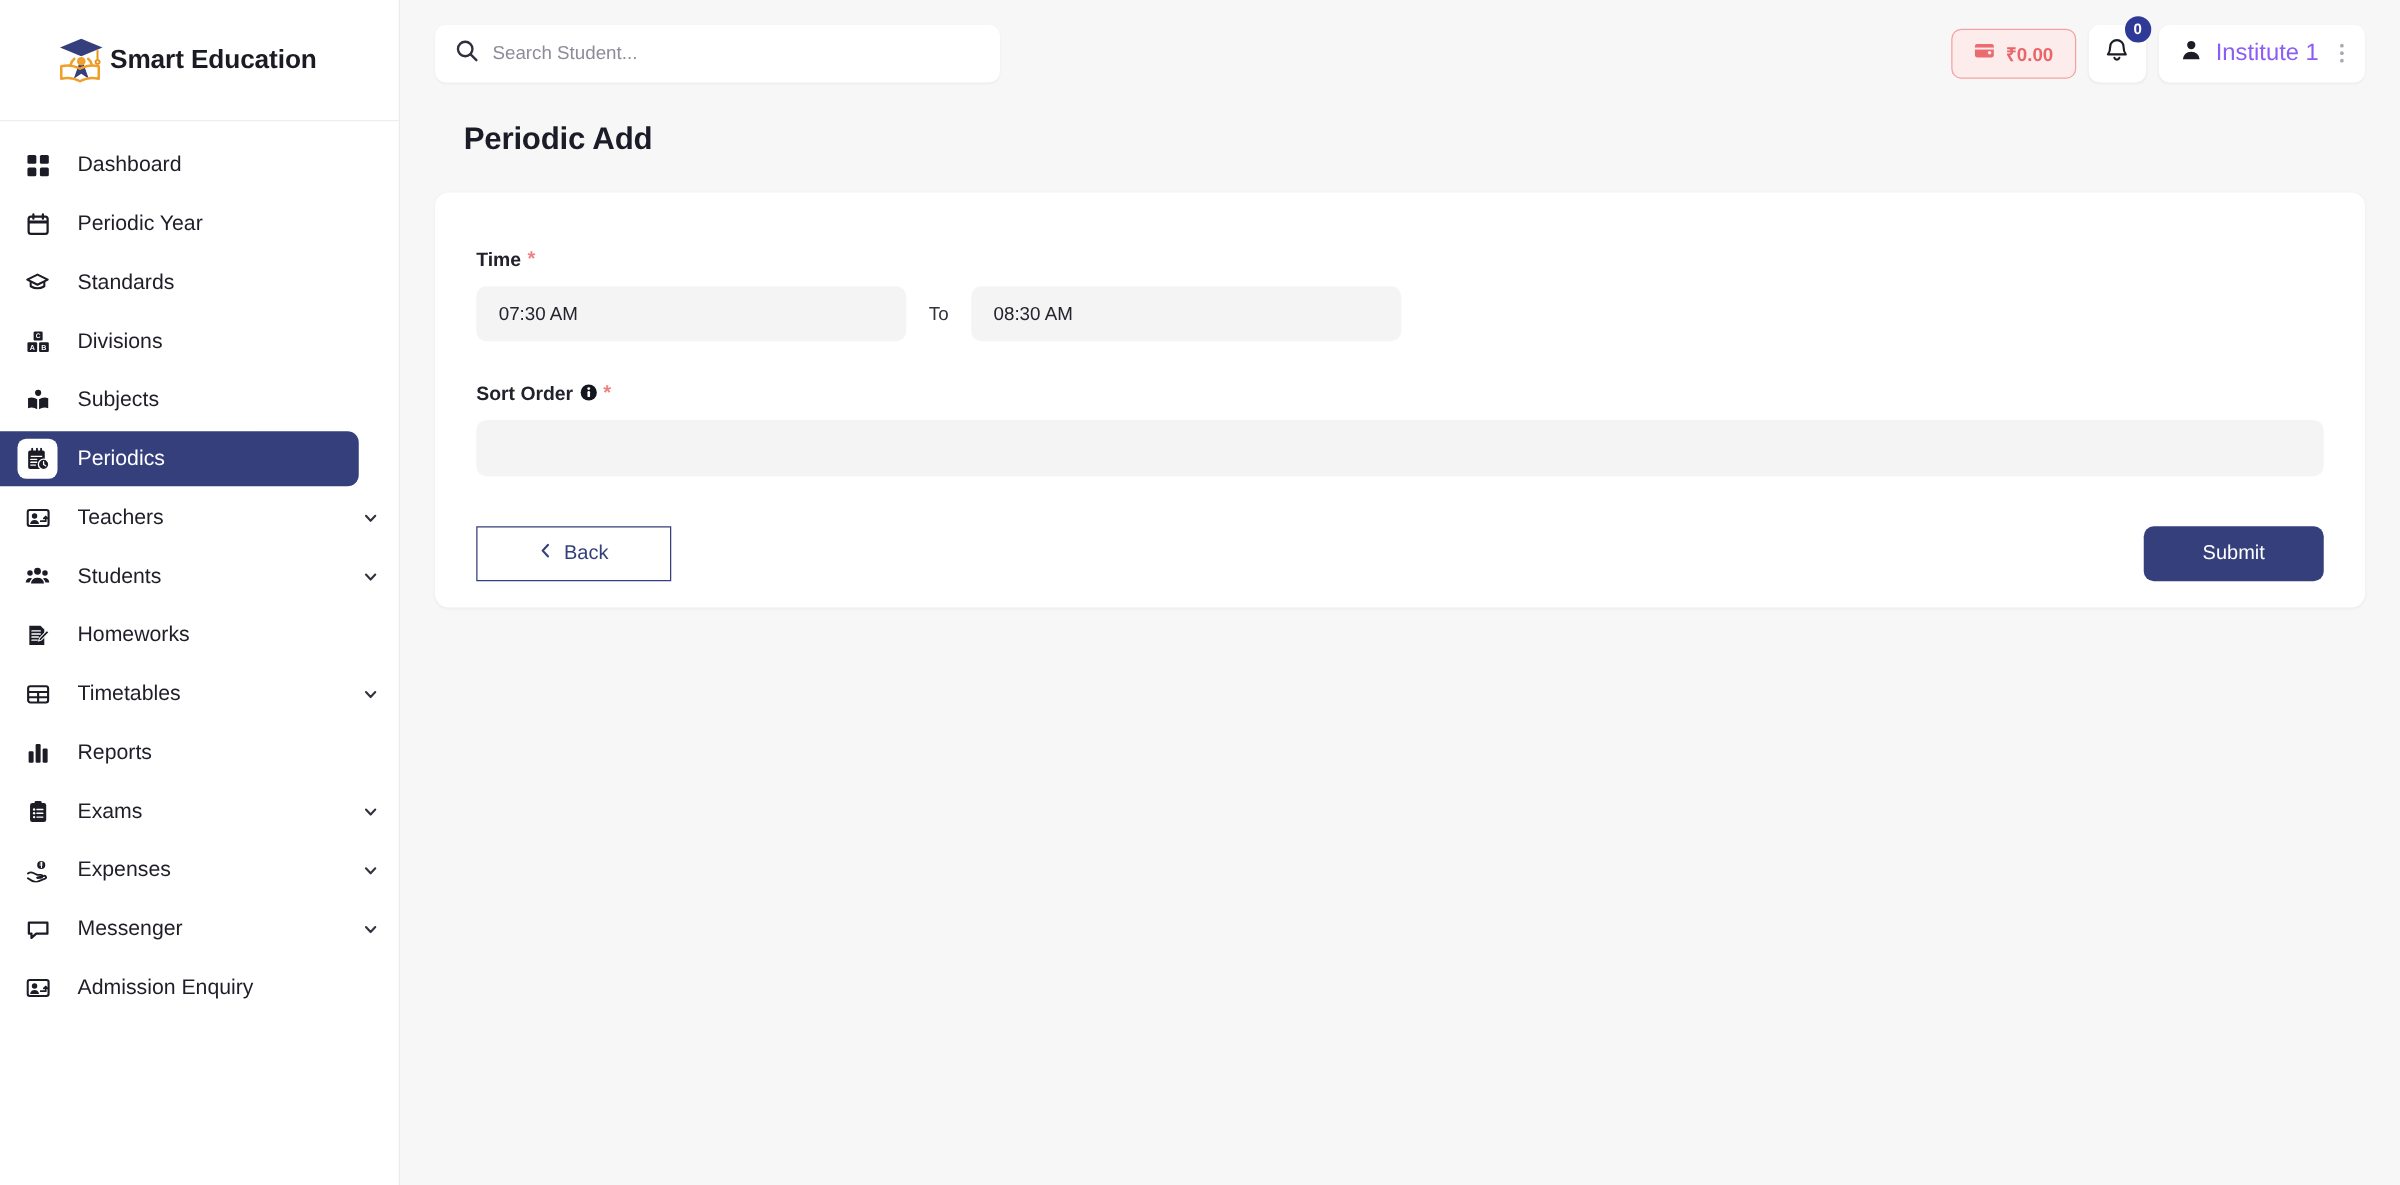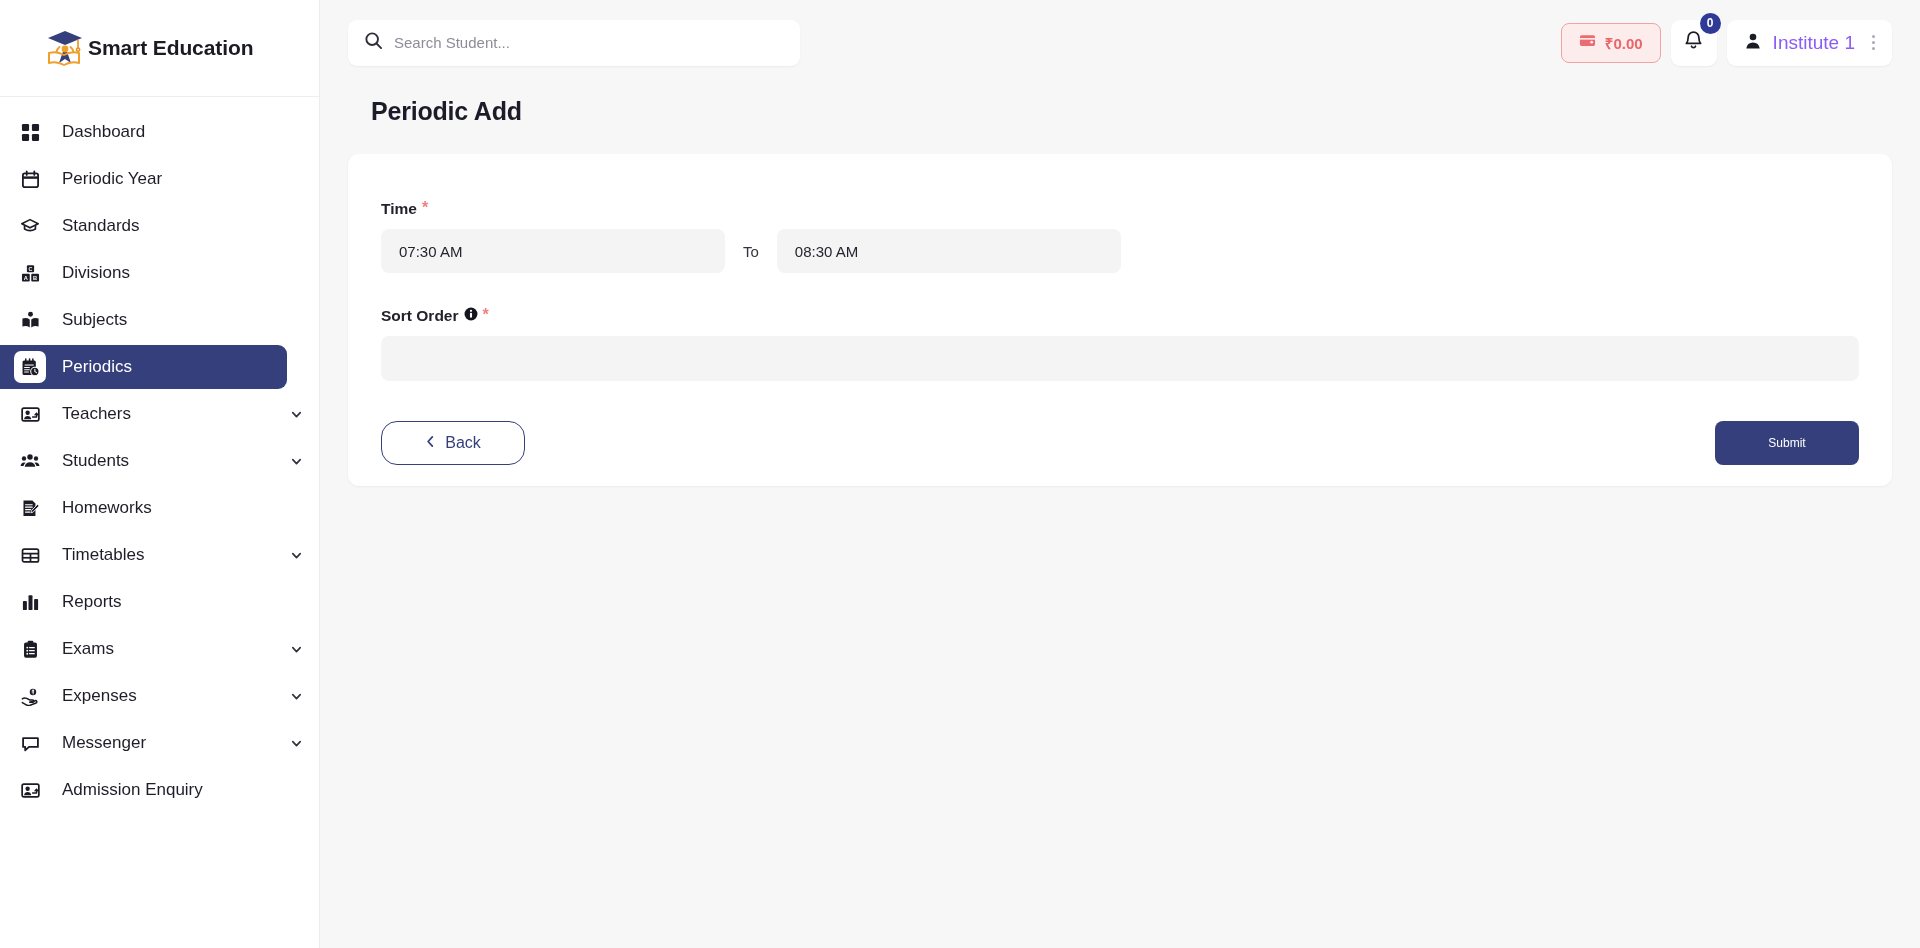--- a/index.html
+++ b/index.html
@@ -217,43 +217,43 @@
     padding: 0 18px;
     outline: none;
   }
 
   .actions {
     display: flex;
     align-items: center;
     margin-top: 40px;
   }
   .btn-back {
-    width: 144px;
+    width: 156px;
     height: 44px;
     border: 1px solid #343f7c;
     background: #ffffff;
-    border-radius: 16px;
+    border-radius: 0;
     color: #343f7c;
     font-size: 16px;
     font-family: "Liberation Sans", sans-serif;
     display: flex;
     align-items: center;
     justify-content: center;
     gap: 9px;
     cursor: pointer;
   }
   .btn-submit {
     margin-left: auto;
     width: 144px;
     height: 44px;
     border: none;
     background: #343f7c;
     border-radius: 8px;
     color: #ffffff;
-    font-size: 12px;
+    font-size: 16px;
     font-family: "Liberation Sans", sans-serif;
     cursor: pointer;
   }
 </style>
 </head>
 <body>
 
 <div class="app">
 
   <aside class="sidebar">

